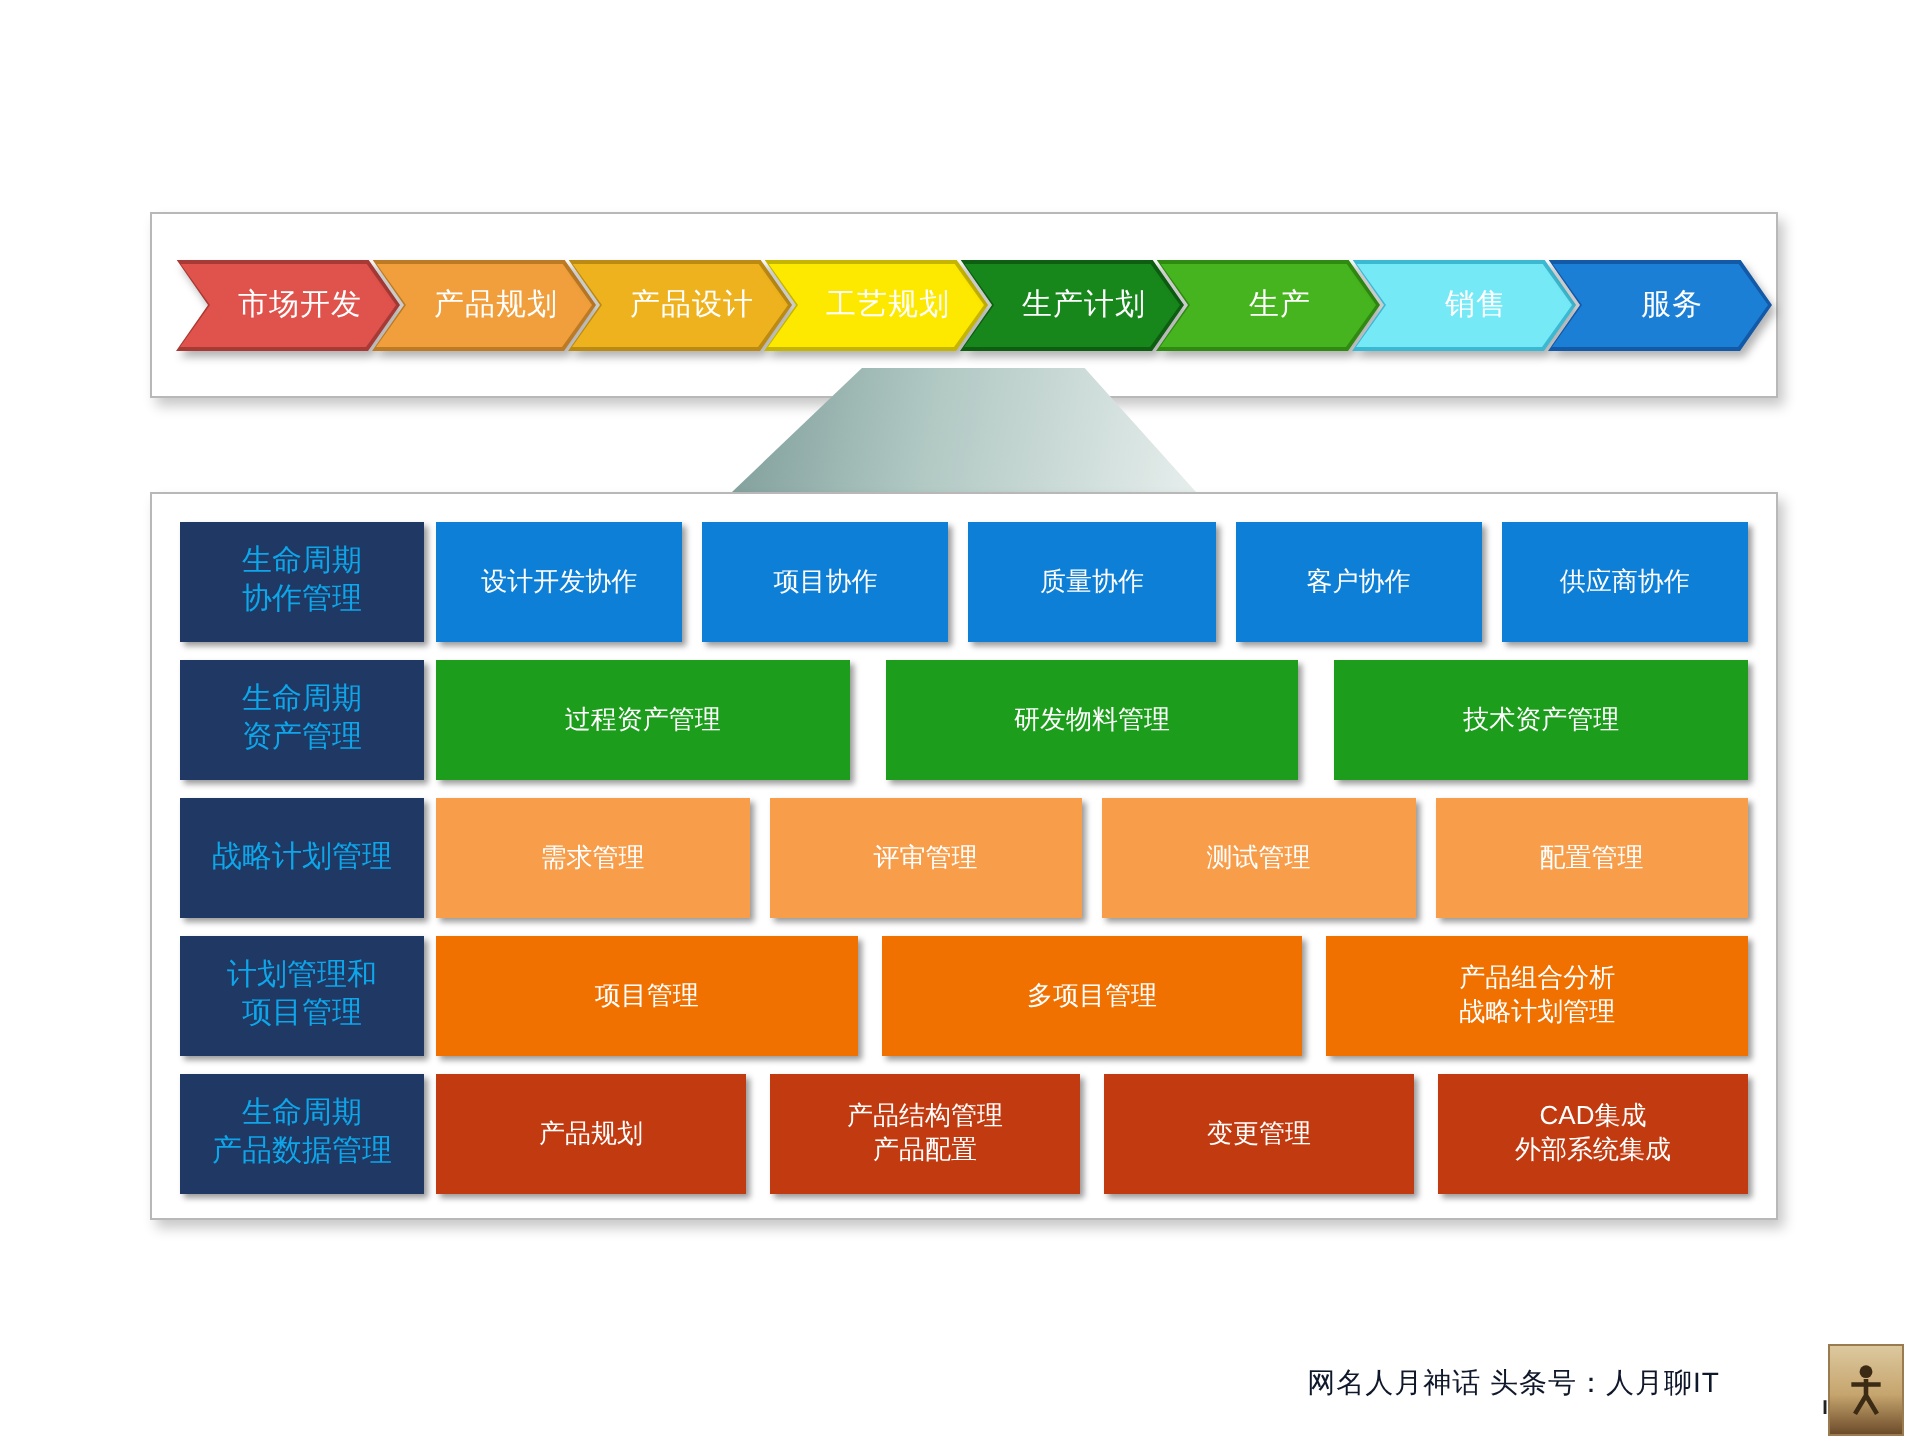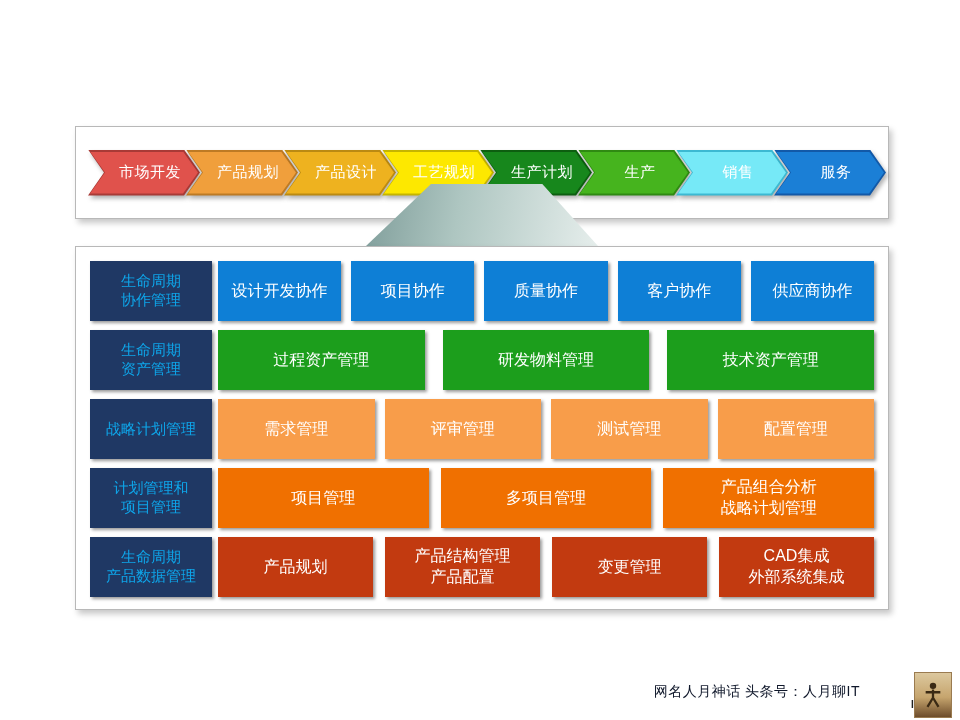--- a/index.html
+++ b/index.html
@@ -11,21 +11,21 @@
     overflow: hidden;
   }
   .panel {
     position: absolute;
     background: #ffffff;
     border: 1px solid #b8b8b8;
     box-shadow: 3px 4px 6px rgba(0,0,0,0.22);
     box-sizing: border-box;
   }
   
-  #flow-panel { left: 75px; top: 106px; width: 814px; height: 93px; margin-top: 20px; }
+  #flow-panel { left: 75px; top: 106px; width: 814px; height: 93px; }
   .flow-strip {
     height: 100%;
     display: flex; align-items: center;
     padding-left: 12px;
   }
   .chev {
     position: relative;
     flex: none;
     width: 112px; height: 46px;
     display: flex; align-items: center; justify-content: center;
@@ -65,21 +65,21 @@
     display: flex; align-items: center; justify-content: center;
     text-align: center; white-space: pre-line; line-height: 1.25;
     box-shadow: 2px 2px 3px rgba(0,0,0,0.40);
   }
   .mcells { flex: 1; display: flex; gap: 10px; }
   .mcells.gap18 { gap: 18px; }
   .mcells.gap12 { gap: 12px; }
   .mcell {
     flex: 1;
     background: var(--cell);
-    color: #ffffff; font-size: 16px;
+    color: #ffffff; font-size: 13px;
     display: flex; align-items: center; justify-content: center;
     text-align: center; white-space: pre-line; line-height: 1.3;
     box-shadow: 2px 2px 3px rgba(0,0,0,0.40);
   }
   
   #credit {
     position: absolute; right: 100px; top: 683px;
     font-size: 14px; font-weight: 400; color: #0f172a;
     letter-spacing: 0.5px;
   }

